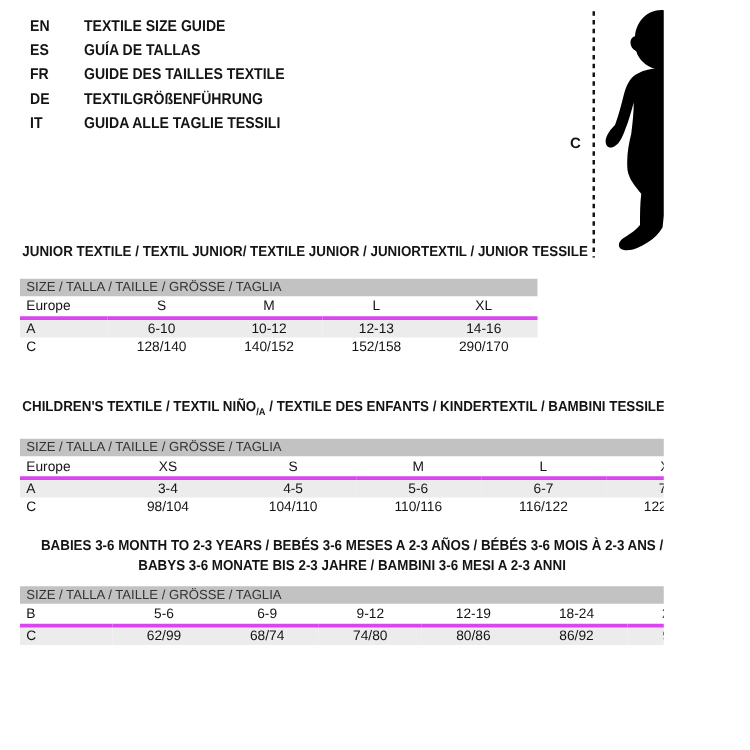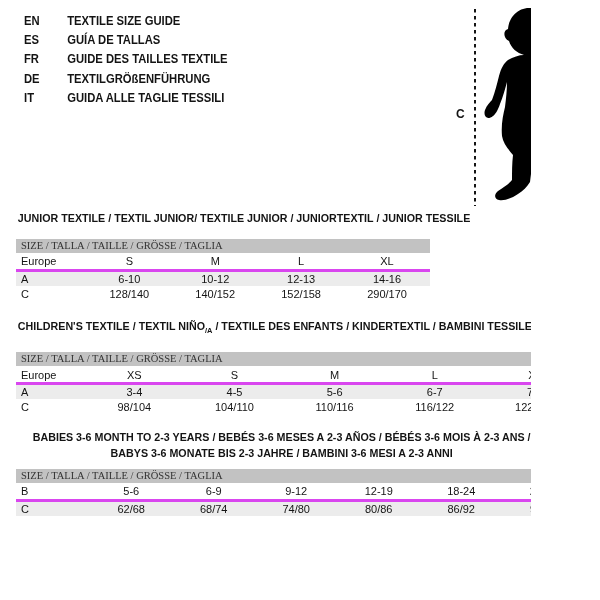--- a/index.html
+++ b/index.html
@@ -20,31 +20,31 @@
   .lang-row{display:flex;line-height:19.2px;font-weight:bold;font-size:12.5px;
             transform:scaleX(.9);transform-origin:0 0;white-space:nowrap;}
   .lang-code{width:48px;flex:0 0 48px;}
 
   
   .figure-svg{position:absolute;left:455px;top:4px;}
   .measure-label{position:absolute;left:456px;top:107px;font-size:12px;font-weight:bold;}
 
   
   .sec{position:absolute;left:16px;}
-  .sec1{top:212px;width:414px;}
+  .sec1{top:196px;width:414px;}
   .sec2{top:320px;width:569px;}
   .sec3{top:429px;width:569px;}
   .tbl-title{font-weight:bold;font-size:11.5px;margin:0;padding-left:2px;line-height:13px;}
   .sec1 .tbl-title{margin-bottom:14px;}
   .sec2 .tbl-title{margin-bottom:15px;}
   .sec3 .tbl-title{margin-bottom:8px;text-align:center;}
   .title-line{font-weight:bold;font-size:11.5px;line-height:16px;}
   .subA{font-size:8px;}
   .size-bar{background:var(--header-bar);height:14px;line-height:14px;
-            font-size:10.5px;color:#333;padding-left:5px;overflow:hidden;white-space:nowrap;font-family:Liberation Serif, serif;}
+            font-size:10.5px;color:#333;padding-left:5px;overflow:hidden;white-space:nowrap;}
   table.size-table{border-collapse:collapse;width:100%;table-layout:fixed;margin-top:1px;}
   table.size-table td{font-size:11px;height:16px;padding:0;text-align:center;color:var(--ink);}
   table.size-table td.lbl{text-align:left;padding-left:5px;}
   tr.hdr td{border-bottom:3px solid #d946ef;}
   tr.alt td{background:var(--row-alt);}
 
   
   .footnotes{position:absolute;left:23px;top:538px;}
   .foot-line{font-weight:bold;font-size:11.5px;line-height:18.5px;}
 </style>
@@ -220,21 +220,21 @@
         <td class="lbl">B</td>
         <td>5-6</td>
         <td>6-9</td>
         <td>9-12</td>
         <td>12-19</td>
         <td>18-24</td>
         <td>24-36</td>
       </tr>
       <tr class="alt">
         <td class="lbl">C</td>
-        <td>62/68</td>
+        <td>62/99</td>
         <td>68/74</td>
         <td>74/80</td>
         <td>80/86</td>
         <td>86/92</td>
         <td>92/98</td>
       </tr>
     </tbody>
       </table>
   </section>
 

